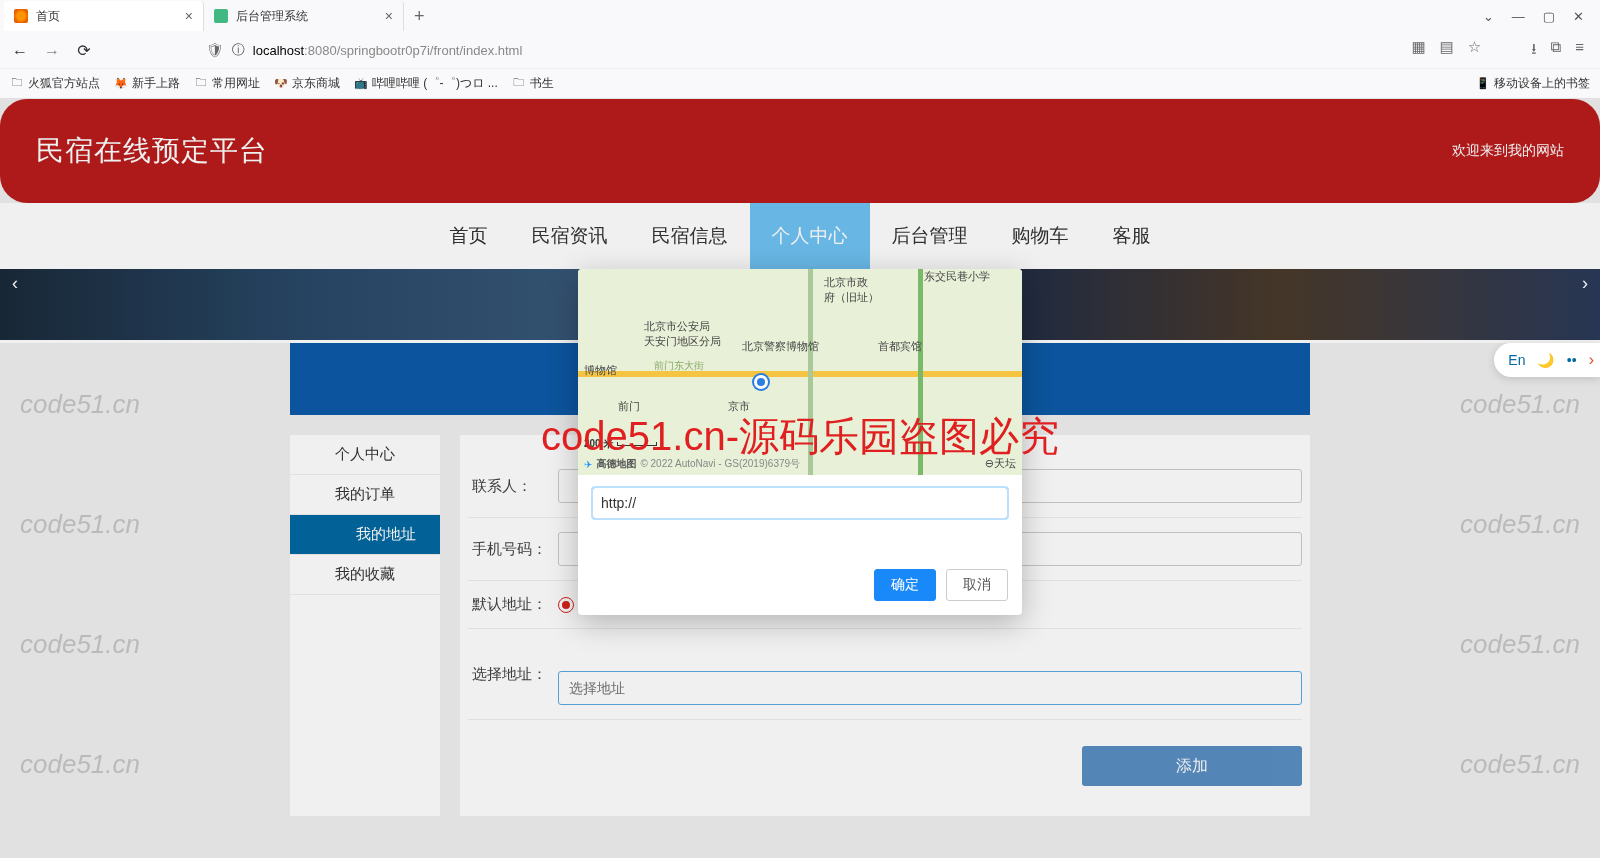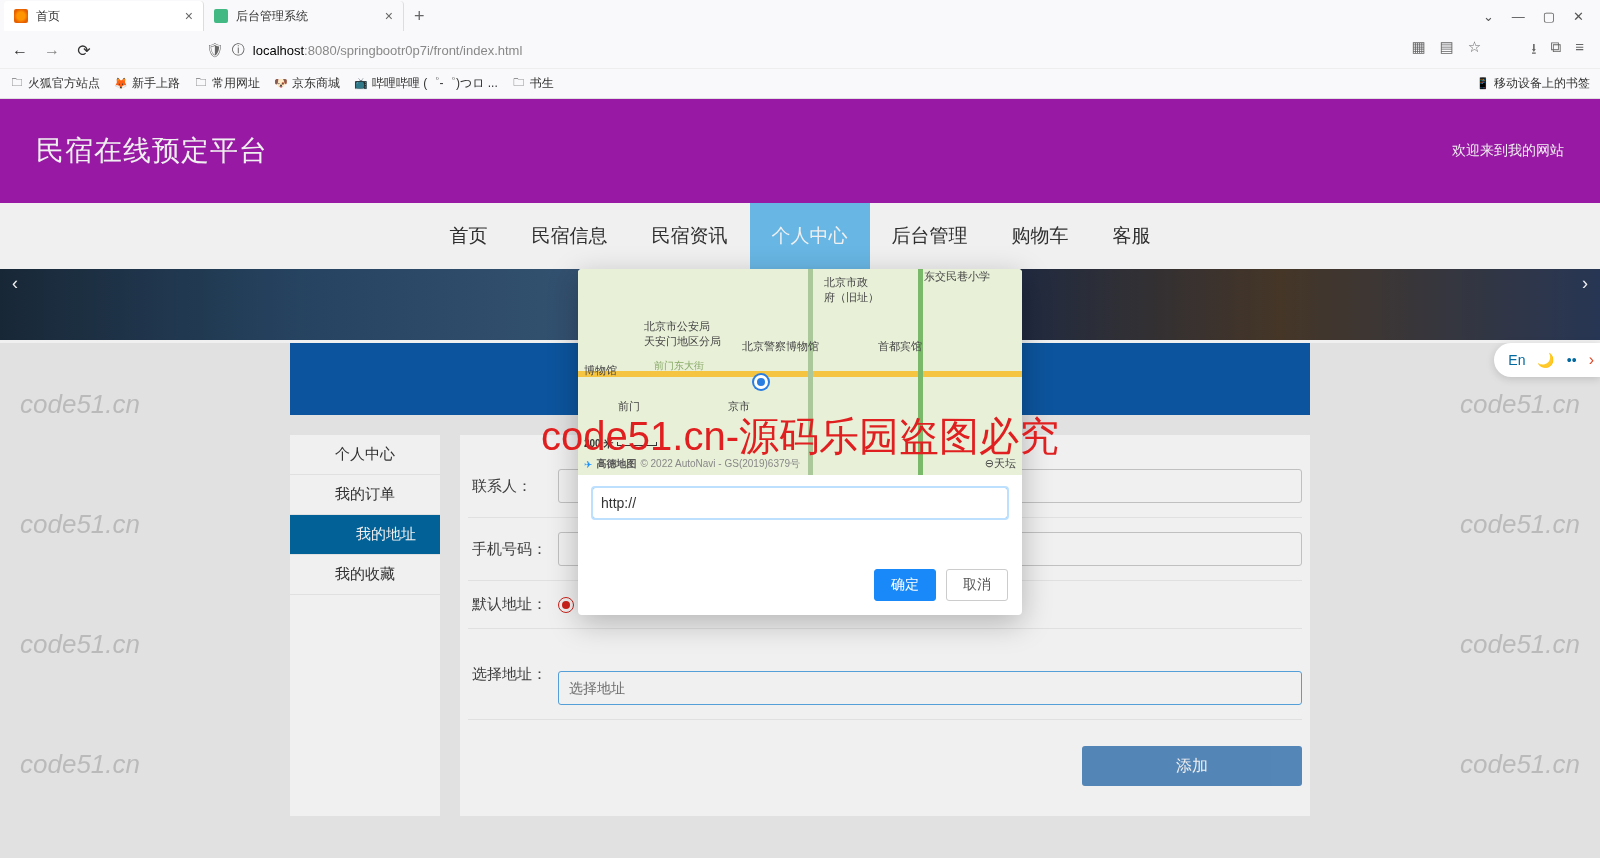--- a/index.html
+++ b/index.html
@@ -40,21 +40,21 @@
 .watermark-row { position: absolute; left: 0; right: 0; display: flex; justify-content: space-between; padding: 0 20px; color: rgba(120,120,120,0.35); font-size: 26px; font-style: italic; pointer-events: none; font-family: Arial, sans-serif;}
 .wm-row1 { top: 50px; } 
 .wm-row2 { top: 170px; } 
 .wm-row3 { top: 290px; } 
 .wm-row4 { top: 410px; } 
 .wm-row5 { top: 530px; } 
 .wm-row6 { top: 650px; } 
 .big-watermark { position: absolute; top: 310px; left: 50%; transform: translateX(-50%); font-size: 40px; color: #e02020; font-weight: 500; white-space: nowrap; z-index: 200; pointer-events: none; }
 
 
-.site-header { background: #a21caf; color: #fff; height: 104px; display: flex; align-items: center; padding: 0 36px; position: relative; }
+.site-header { background: #b91c1c; color: #fff; height: 104px; display: flex; align-items: center; padding: 0 36px; position: relative; border-radius: 27px; }
 .site-title { font-size: 28px; letter-spacing: 1px; }
 .welcome { margin-left: auto; font-size: 14px; color: #fff; }
 
 
 .nav-menu { background: #fff; height: 66px; display: flex; justify-content: center; align-items: stretch; }
 .nav-item { display: flex; align-items: center; padding: 0 22px; font-size: 19px; color: #333; cursor: pointer; }
 .nav-item.active { background: #6fc2f3; color: #fff; }
 
 
 .hero { height: 74px; background: linear-gradient(90deg,#1a2a3a 0%,#2a4a6a 20%,#3a5a7a 40%,#1a2a4a 60%,#4a3a2a 80%,#2a3a5a 100%); position: relative; }
@@ -238,22 +238,22 @@
       <span>code51.cn</span>
     </div>
 
   <div class="site-header">
     <div class="site-title">民宿在线预定平台</div>
     <div class="welcome">欢迎来到我的网站</div>
   </div>
 
   <div class="nav-menu">
     <div class="nav-item">首页</div>
+    <div class="nav-item">民宿资讯</div>
     <div class="nav-item">民宿信息</div>
-    <div class="nav-item">民宿资讯</div>
     <div class="nav-item active">个人中心</div>
     <div class="nav-item">后台管理</div>
     <div class="nav-item">购物车</div>
     <div class="nav-item">客服</div>
   </div>
 
   <div class="hero">
     <span class="arrow left">‹</span>
     <span class="arrow right">›</span>
   </div>

